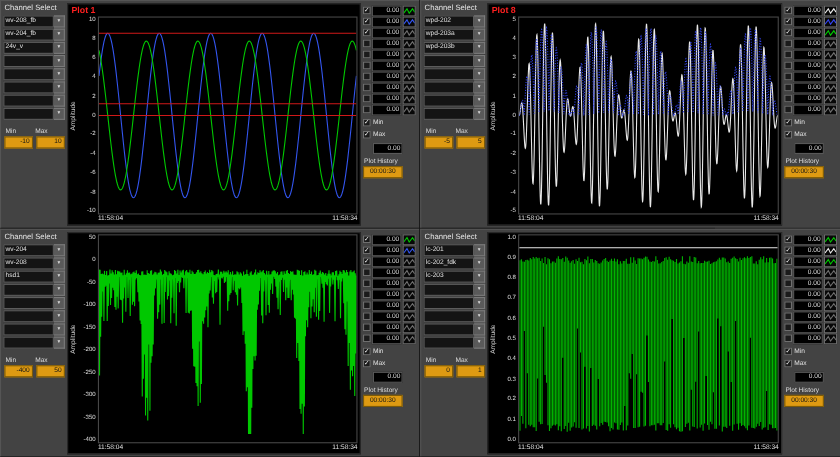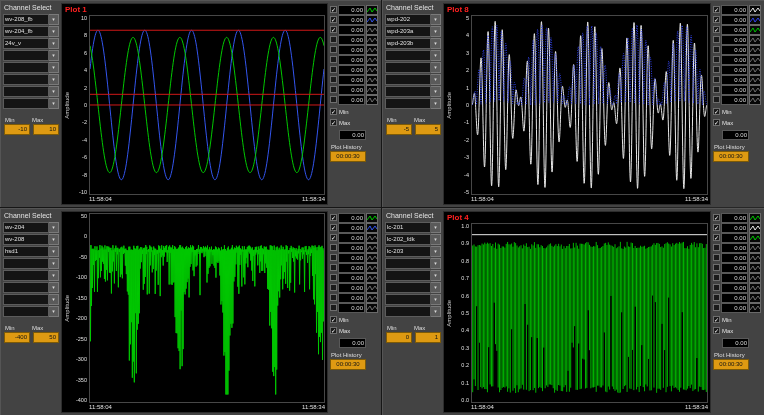--- a/index.html
+++ b/index.html
@@ -678,21 +678,20 @@
       <div class="mm-labels">
         <span>Min</span>
         <span>Max</span>
       </div>
       <div class="mm-boxes">
         <div class="orange-box">0</div>
         <div class="orange-box">1</div>
       </div>
     </div>
     <div class="plot-col">
-      <div class="plot-title">Plot 4</div>
       <div class="plot-body">
         <div class="y-label">
             <span>Amplitude</span>
           </div>
         <div class="y-ticks">
             <div class="ytick">1.0</div>
             <div class="ytick">0.9</div>
             <div class="ytick">0.8</div>
             <div class="ytick">0.7</div>
             <div class="ytick">0.6</div>

